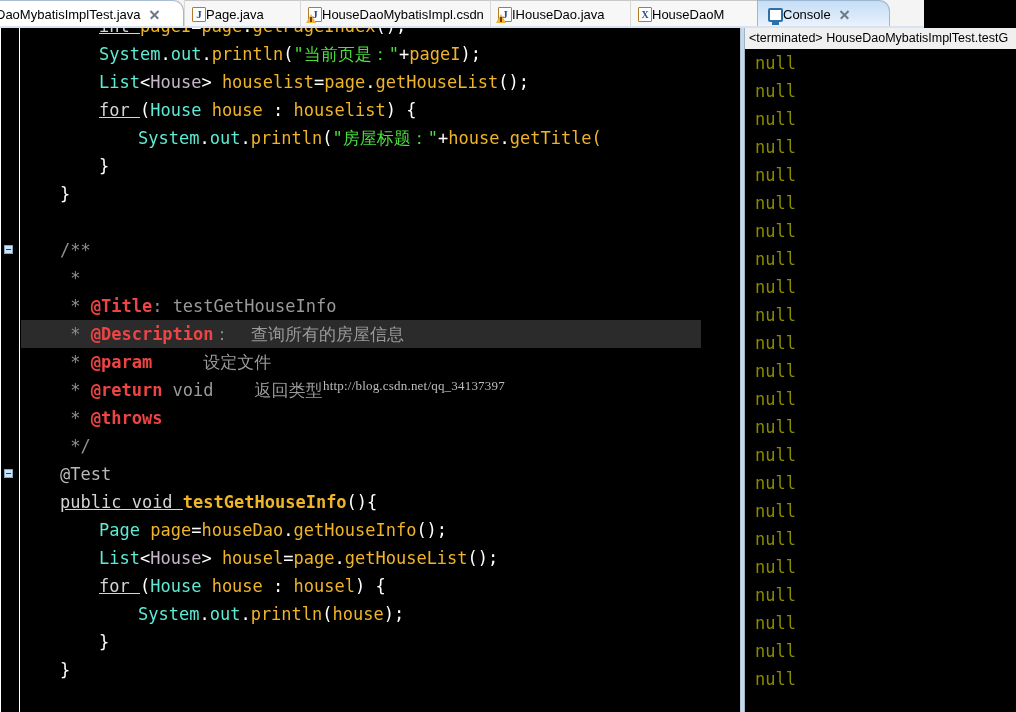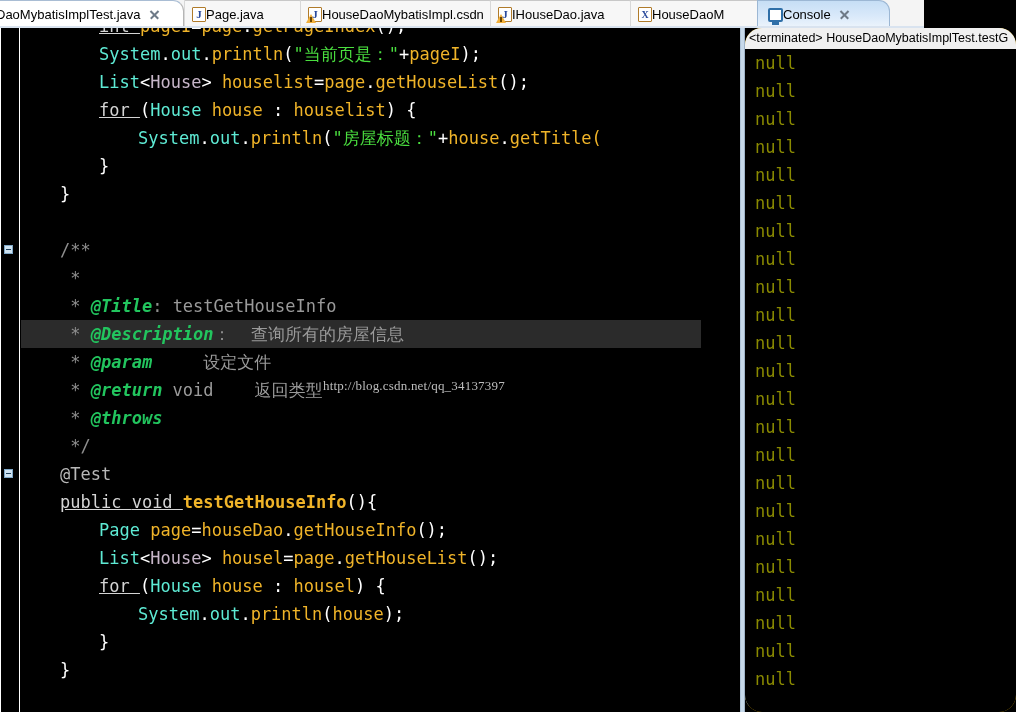--- a/index.html
+++ b/index.html
@@ -131,21 +131,21 @@
   .ln { position: relative; height: 28px; padding-left: 39px; }
   .ln.hl { background: #2b2b2b; margin-left: -39px; padding-left: 78px; width: 719px;}
 
   
   .kw      { color: #d4d4d4; text-decoration: underline; }
   .type    { color: #5eead4; }
   .ident   { color: #f0b429; }
   .pun     { color: #ffffff; }
   .str     { color: #4ade3f; }
   .cmt     { color: #8f8f8f; }
-  .tag     { color: #22c55e; font-weight: bold; font-style: italic; }
+  .tag     { color: #ef4444; font-weight: bold; }
   .cmttxt  { color: #9a9a9a; }
   .mname   { color: #f0b429; font-weight: bold; }
   .anno    { color: #b8b8b8; }
   .cls     { color: #c7b6c9; }
 
   .watermark {
     position: absolute;
     font-family: Liberation Serif, serif;
     font-size: 13px;
     color: #bdbdbd;
@@ -157,21 +157,21 @@
   .divider {
     position: absolute; left: 740px; top: 28px; width: 5px; height: 684px;
     background: #c7d9ea;
     border-left: 1px solid #b0c4d8;
     border-right: 1px solid #9fb3c7;
   }
 
   
   .console {
     position: absolute; left: 745px; top: 28px; width: 271px; height: 684px;
-    background: #eab308; overflow: hidden; border-radius: 17px;
+    background: #eab308; overflow: hidden;
   }
   .console-header {
     position: absolute; left: 0; top: 0; width: 271px; height: 21px;
     background: #f0f0f0;
     font-size: 12.5px; color: #000;
     padding: 3px 0 0 4px;
     white-space: nowrap; overflow: hidden;
   }
   .console-body {
     position: absolute; left: 0; top: 21px; width: 316px; bottom: 0;

